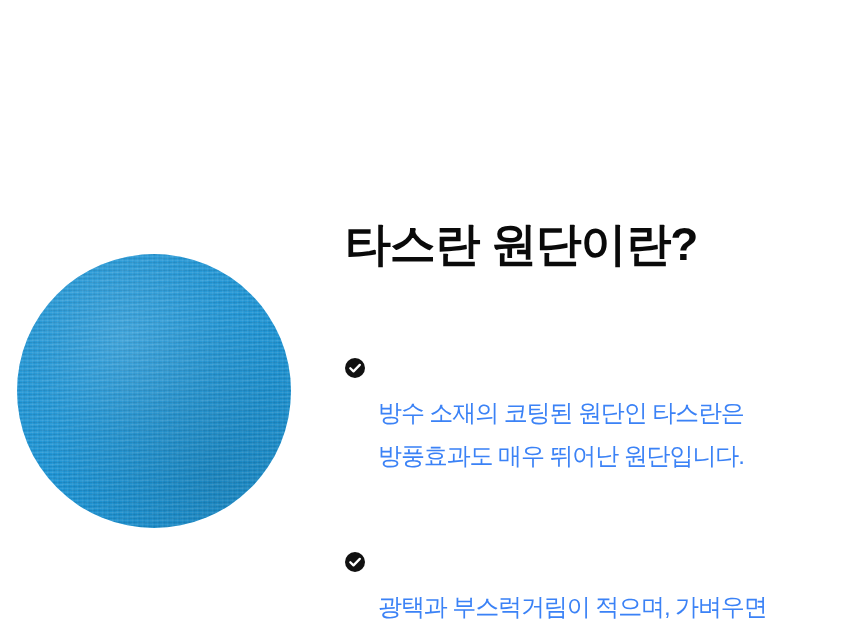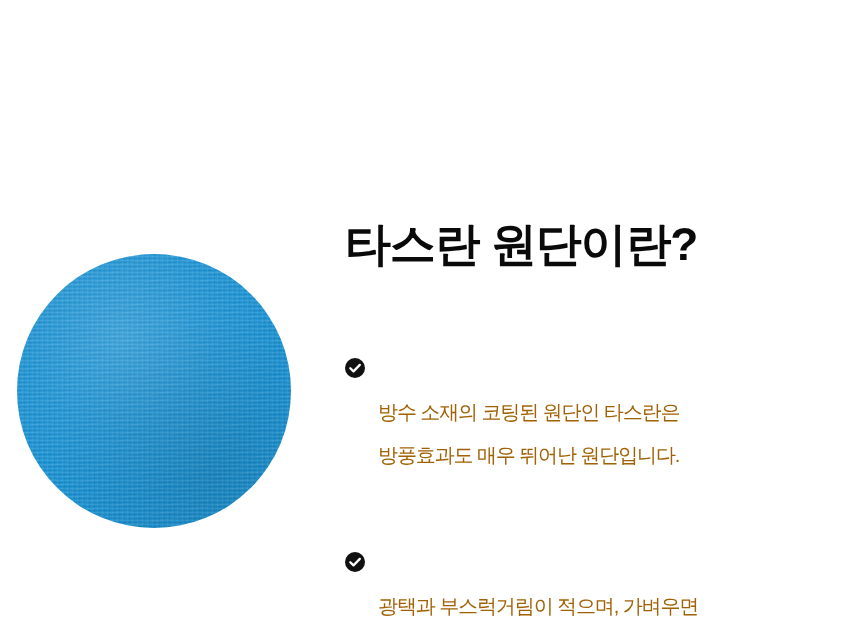--- a/index.html
+++ b/index.html
@@ -117,24 +117,24 @@
   #bullet-list {
     list-style: none;
     margin: 0;
     padding: 0;
     margin-top: 33px;
   }
   .bullet-item {
     position: relative;
     padding-left: 33px;
     margin-bottom: 22px;
-    font-size: 20px;
+    font-size: 24px;
     line-height: 43px;
     letter-spacing: -1.1px;
-    color: #a16207;
+    color: #3b82f6;
     white-space: pre-line;
   }
   .bullet-item:last-child {
     margin-bottom: 0;
   }
   .check-icon {
     position: absolute;
     left: 0;
     top: 10px;
     width: 20px;

